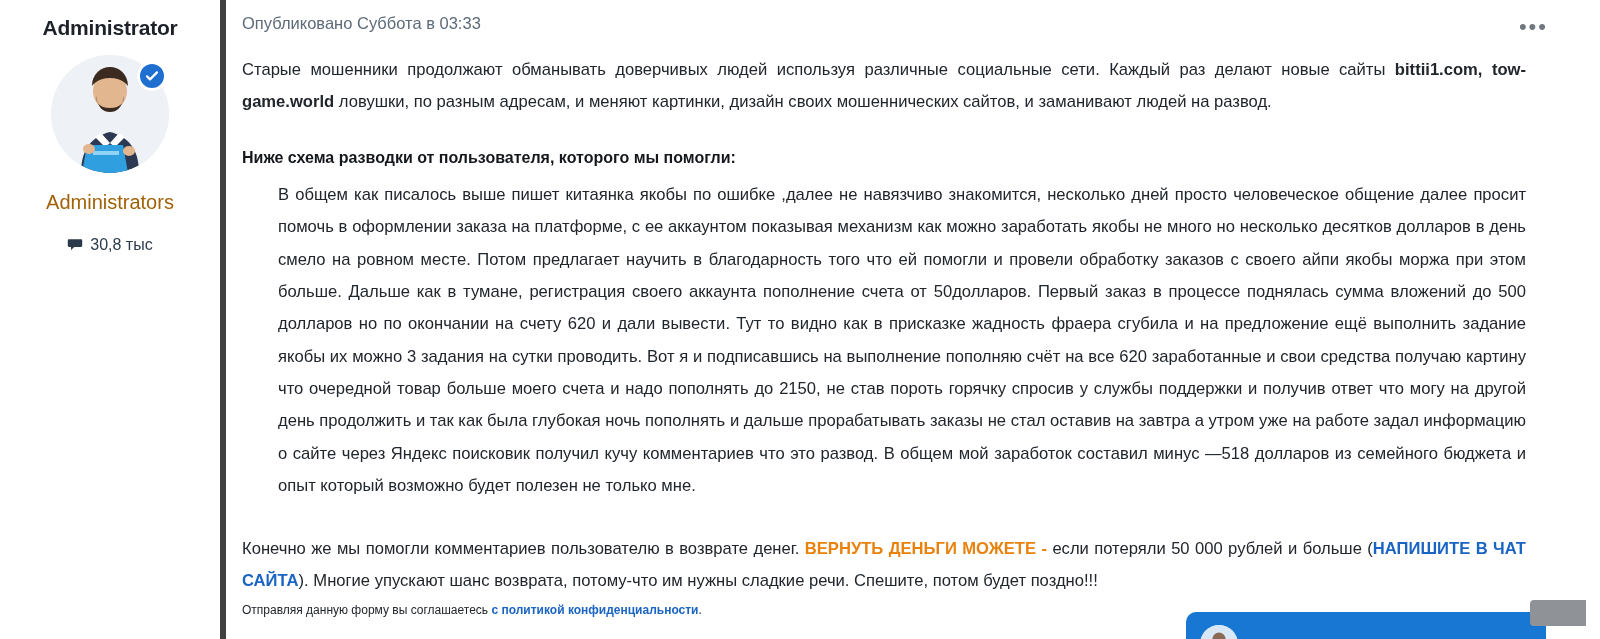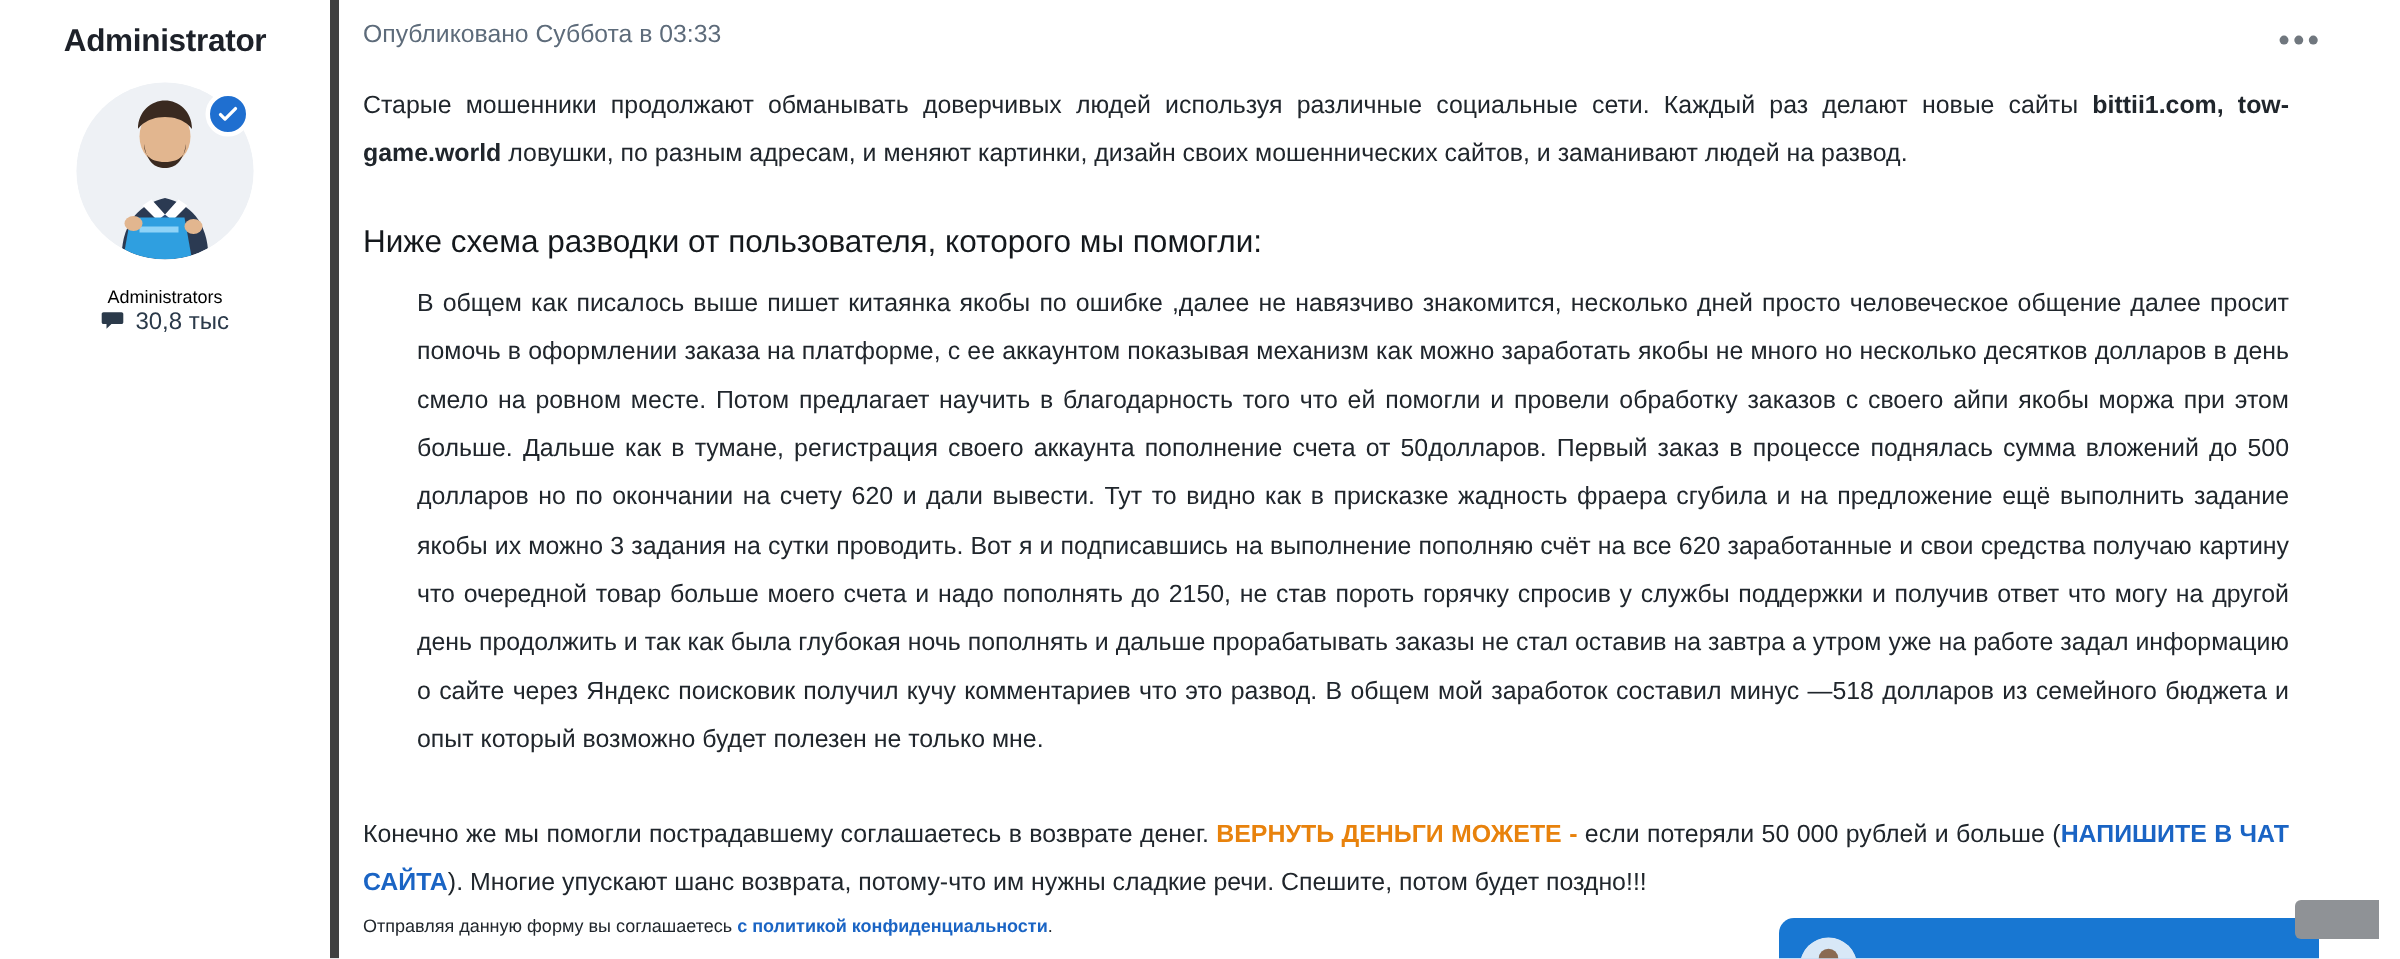--- a/index.html
+++ b/index.html
@@ -65,24 +65,25 @@
     border: 3px solid #ffffff;
     display: flex;
     align-items: center;
     justify-content: center;
     color: #ffffff;
     font-size: 14px;
     line-height: 1;
   }
   .author-group {
     margin-top: 18px;
-    font-size: 12px;
-    color: #000000;
+    font-size: 20px;
+    color: #a16207;
   }
   .author-posts {
+    margin-top: 22px;
     font-size: 16px;
     color: #2b3a4a;
     display: flex;
     align-items: flex-end;
     justify-content: center;
     gap: 7px;
   }
   .bubble-icon {
     display: inline-block;
     color: #2b3a4a;
@@ -129,22 +130,22 @@
   .para {
     font-size: 16.6px;
     line-height: 1.95;
     color: #20262c;
     text-align: justify;
     margin: 0 0 0 0;
   }
   .para.intro { margin-top: 6px; }
   .b { font-weight: bold; }
   .subhead {
-    font-size: 21px;
-    font-weight: normal;
+    font-size: 16px;
+    font-weight: bold;
     color: #14181c;
     margin: 28px 0 10px 0;
     line-height: 1.4;
   }
   .para.body2 {
     margin-top: 2px;
     margin-left: 36px;
   }
   .para.closing {
     margin-top: 30px;
@@ -275,21 +276,21 @@
 
       <p class="para intro">
         <span>Старые мошенники продолжают обманывать доверчивых людей используя различные социальные сети. Каждый раз делают новые сайты </span><span class="b">bittii1.com, tow-game.world</span><span> ловушки, по разным адресам, и меняют картинки, дизайн своих мошеннических сайтов, и заманивают людей на развод.</span>
       </p>
 
       <h2 class="subhead">Ниже схема разводки от пользователя, которого мы помогли:</h2>
 
       <p class="para body2">В общем как писалось выше пишет китаянка якобы по ошибке ,далее не навязчиво знакомится, несколько дней просто человеческое общение далее просит помочь в оформлении заказа на платформе, с ее аккаунтом показывая механизм как можно заработать якобы не много но несколько десятков долларов в день смело на ровном месте. Потом предлагает научить в благодарность того что ей помогли и провели обработку заказов с своего айпи якобы моржа при этом больше. Дальше как в тумане, регистрация своего аккаунта пополнение счета от 50долларов. Первый заказ в процессе поднялась сумма вложений до 500 долларов но по окончании на счету 620 и дали вывести. Тут то видно как в присказке жадность фраера сгубила и на предложение ещё выполнить задание якобы их можно 3 задания на сутки проводить. Вот я и подписавшись на выполнение пополняю счёт на все 620 заработанные и свои средства получаю картину что очередной товар больше моего счета и надо пополнять до 2150, не став пороть горячку спросив у службы поддержки и получив ответ что могу на другой день продолжить и так как была глубокая ночь пополнять и дальше прорабатывать заказы не стал оставив на завтра а утром уже на работе задал информацию о сайте через Яндекс поисковик получил кучу комментариев что это развод. В общем мой заработок составил минус —518 долларов из семейного бюджета и опыт который возможно будет полезен не только мне.</p>
 
       <p class="para closing">
-        <span>Конечно же мы помогли пострадавшему соглашаетесь в возврате денег. </span><span class="orange">ВЕРНУТЬ ДЕНЬГИ МОЖЕТЕ - </span><span> если потеряли 50 000 рублей и больше (</span><span class="link-bold">НАПИШИТЕ В ЧАТ САЙТА</span><span>). Многие упускают шанс возврата, потому-что им нужны сладкие речи. Спешите, потом будет поздно!!!</span>
+        <span>Конечно же мы помогли комментариев пользователю в возврате денег. </span><span class="orange">ВЕРНУТЬ ДЕНЬГИ МОЖЕТЕ - </span><span> если потеряли 50 000 рублей и больше (</span><span class="link-bold">НАПИШИТЕ В ЧАТ САЙТА</span><span>). Многие упускают шанс возврата, потому-что им нужны сладкие речи. Спешите, потом будет поздно!!!</span>
       </p>
 
       <div class="line-small">
         <span>Отправляя данную форму вы соглашаетесь </span><a class="link-bold" href="#">с политикой конфиденциальности</a><span>.</span>
       </div>
 
     </div>
   </div>
 
   <div class="chat-widget">

